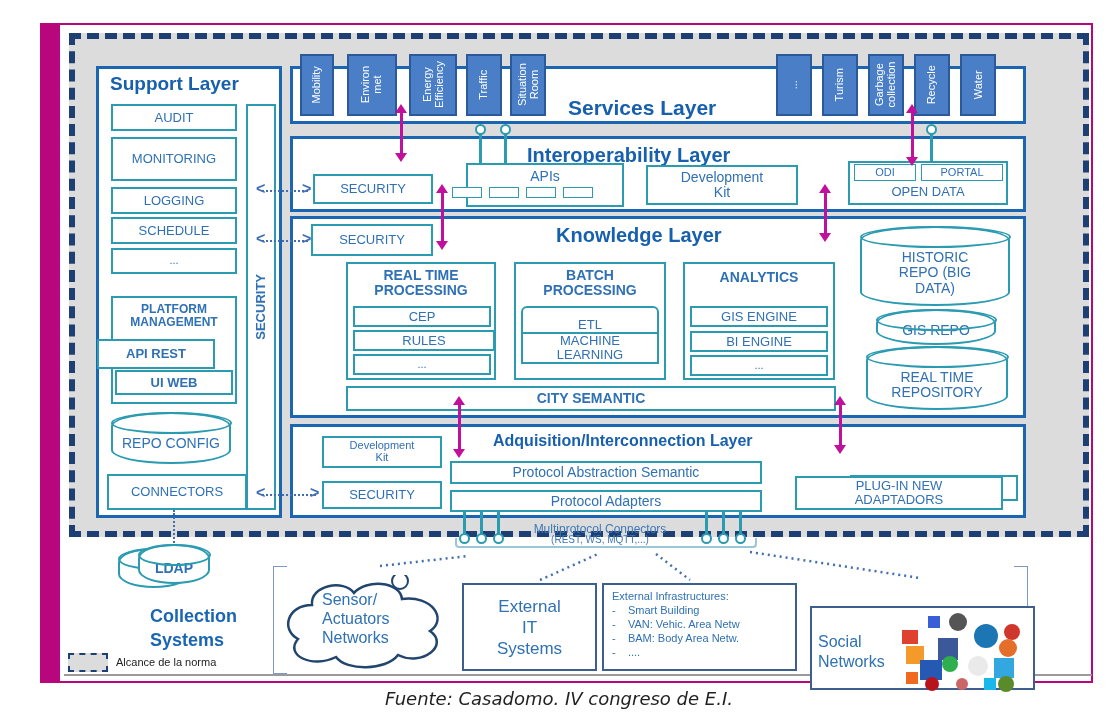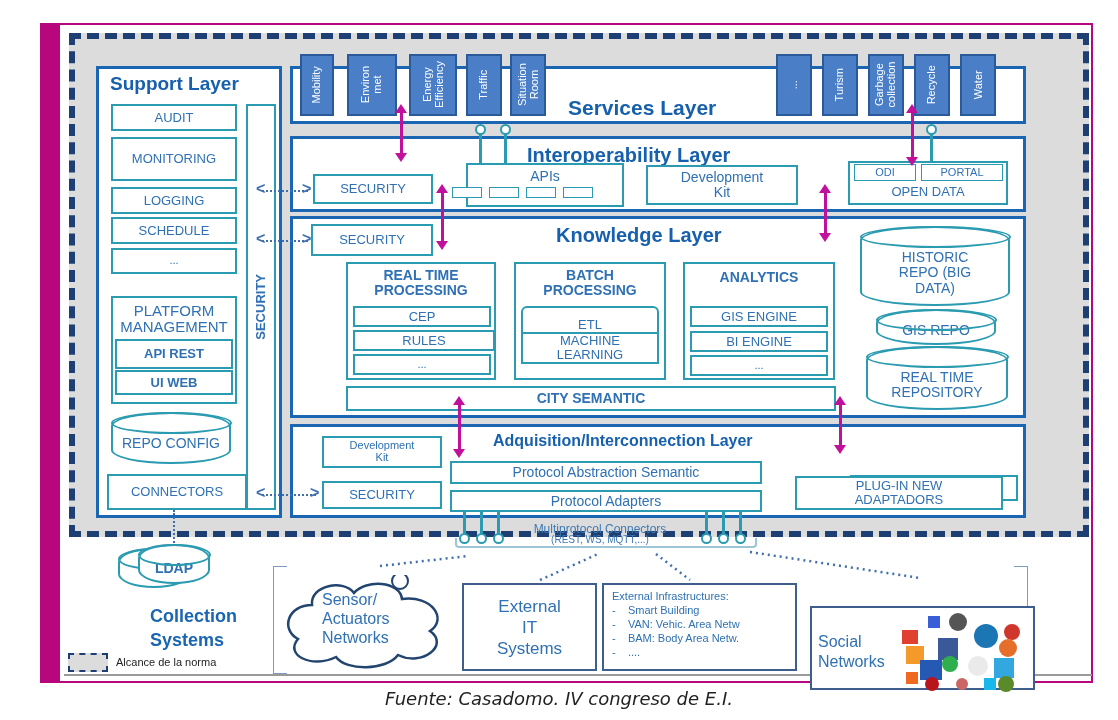--- a/index.html
+++ b/index.html
@@ -34,23 +34,23 @@
 <div class="abs scope"></div>
 
 <div class="abs lay" style="left:96px;top:66px;width:186px;height:452px;"></div>
 <div class="title" style="left:110px;top:73px;font-size:19px;">Support Layer</div>
 <div class="abs tbox" style="left:111px;top:104px;width:126px;height:27px;font-size:13px;font-weight:normal;">AUDIT</div>
 <div class="abs tbox" style="left:111px;top:137px;width:126px;height:44px;font-size:13px;font-weight:normal;">MONITORING</div>
 <div class="abs tbox" style="left:111px;top:187px;width:126px;height:27px;font-size:13px;font-weight:normal;">LOGGING</div>
 <div class="abs tbox" style="left:111px;top:217px;width:126px;height:27px;font-size:13px;font-weight:normal;">SCHEDULE</div>
 <div class="abs tbox" style="left:111px;top:248px;width:126px;height:26px;font-size:11px;font-weight:normal;">...</div>
 <div class="abs tbox" style="left:111px;top:296px;width:126px;height:108px;align-items:flex-start;padding-top:5px;">
-  <span style="font-size:15px;font-weight:normal;">PLATFORM MANAGEMENT</span>
-</div>
-<div class="abs tbox" style="left:115px;top:339px;width:118px;height:30px;font-size:13px;">API REST</div>
+  <span style="font-size:12px;font-weight:bold;">PLATFORM MANAGEMENT</span>
+</div>
+<div class="abs tbox" style="left:97px;top:339px;width:118px;height:30px;font-size:13px;">API REST</div>
 <div class="abs tbox" style="left:115px;top:370px;width:118px;height:25px;font-size:13px;">UI WEB</div>
 <div class="cyl" style="left:111px;top:412px;width:120px;height:52px;font-size:14px;font-weight:normal;padding-top:12px;">
   <span>REPO CONFIG</span>
 </div>
 <div class="abs tbox" style="left:107px;top:474px;width:140px;height:36px;font-size:13px;font-weight:normal;">CONNECTORS</div>
 <div class="abs tbox" style="left:246px;top:104px;width:30px;height:406px;">
   <span class="vert" style="font-size:13px;">SECURITY</span>
 </div>
 
 <div class="abs lay" style="left:290px;top:66px;width:736px;height:58px;"></div>

